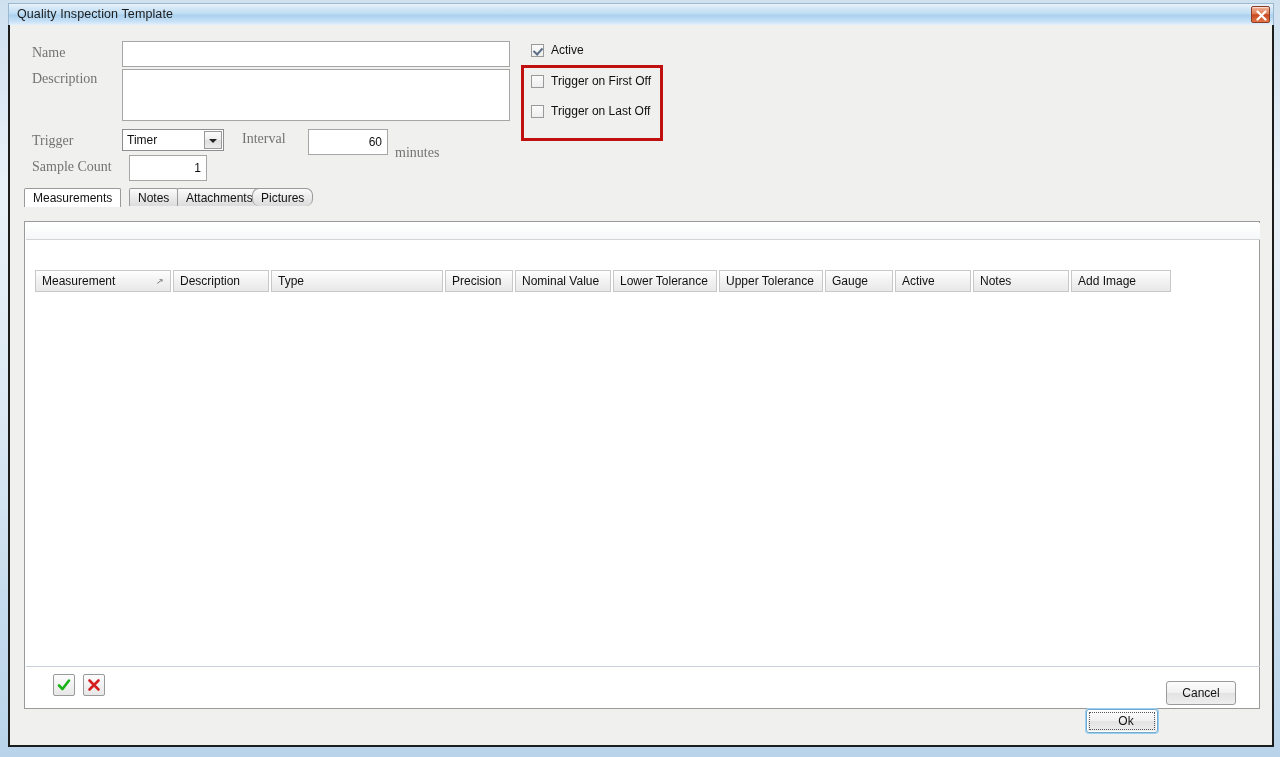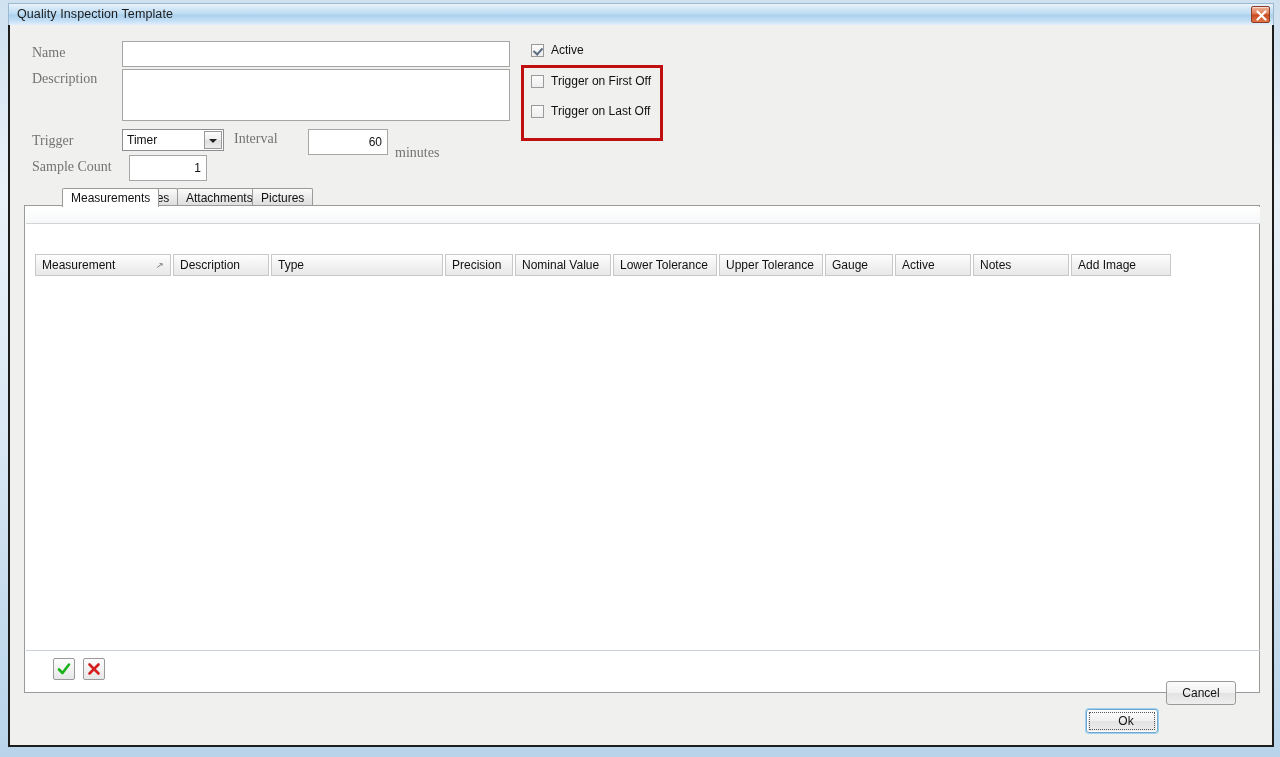--- a/index.html
+++ b/index.html
@@ -188,27 +188,26 @@
     border-radius: 2px 2px 0 0;
     background: linear-gradient(180deg,#fbfbfb 0%,#eeeeee 40%,#dcdcdc 100%);
     box-sizing: border-box;
     white-space: nowrap;
   }
   .tab.active {
     background: #ffffff;
     border-color: #9a9a9a;
     z-index: 3;
     height: 19px;
-    margin-left: 38px;
   }
 
   .tabpanel {
     position: absolute;
     left: 14px;
-    top: 180px;
+    top: 196px;
     width: 1236px;
     height: 488px;
     background: #ffffff;
     border: 1px solid #9a9a9a;
     box-sizing: border-box;
   }
 
   .grid-toolbar {
     position: absolute;
     left: 1px; top: 1px;
@@ -337,21 +336,21 @@
   <textarea class="textbox" style="left: 112px; top: 44px; width: 388px; height: 52px;"></textarea>
 
   <div class="label" style="left:22px; top:108px;">Trigger</div>
   <div class="combo" style="left:112px; top:104px; width:102px; height:22px;">
     <div class="combo-text">Timer</div>
     <div class="combo-btn">
         <div class="arr"></div>
       </div>
   </div>
 
-  <div class="label" style="left:224px; top:106px;">Interval</div>
+  <div class="label" style="left:232px; top:106px;">Interval</div>
   <input class="textbox num" type="text" style="left: 298px; top: 104px; width: 80px; height: 21px;" value="60">
   <div class="label" style="left:385px; top:120px;">minutes</div>
 
   <div class="label" style="left:22px; top:134px;">Sample Count</div>
   <input class="textbox num" type="text" style="left: 119px; top: 130px; width: 78px; height: 21px;" value="1">
 
   <div class="cbrow" style="left:521px; top:19px;">
     <div class="cbox checked"></div>
     <div class="cblabel">Active</div>
   </div>
@@ -365,21 +364,21 @@
     <div class="cbox"></div>
     <div class="cblabel">Trigger on Last Off</div>
   </div>
 
   <div class="annotation" style="left:511px; top:40px; width:142px; height:76px;"></div>
 
   <div class="tabstrip">
     <div class="tab active" style="left:0px;"><span>Measurements</span></div>
     <div class="tab" style="left:105px;"><span>Notes</span></div>
     <div class="tab" style="left:153px;"><span>Attachments</span></div>
-    <div class="tab" style="left:228px;"><span>Pictures</span></div>
+    <div class="tab" style="left:228px;border-radius:7px;"><span>Pictures</span></div>
   </div>
 
   <div class="tabpanel">
     <div class="grid-toolbar"></div>
 
     <div class="grid">
       <div class="grid-header" id="grid-header"><div class="gcell" style="width: 136px;"><span class="gtext">Measurement</span><span class="sort-ind">↗</span></div><div class="gcell" style="width: 96px;"><span class="gtext">Description</span></div><div class="gcell" style="width: 172px;"><span class="gtext">Type</span></div><div class="gcell" style="width: 68px;"><span class="gtext">Precision</span></div><div class="gcell" style="width: 96px;"><span class="gtext">Nominal Value</span></div><div class="gcell" style="width: 104px;"><span class="gtext">Lower Tolerance</span></div><div class="gcell" style="width: 104px;"><span class="gtext">Upper Tolerance</span></div><div class="gcell" style="width: 68px;"><span class="gtext">Gauge</span></div><div class="gcell" style="width: 76px;"><span class="gtext">Active</span></div><div class="gcell" style="width: 96px;"><span class="gtext">Notes</span></div><div class="gcell" style="width: 100px;"><span class="gtext">Add Image</span></div></div>
       <div class="grid-body"></div>
     </div>
 

